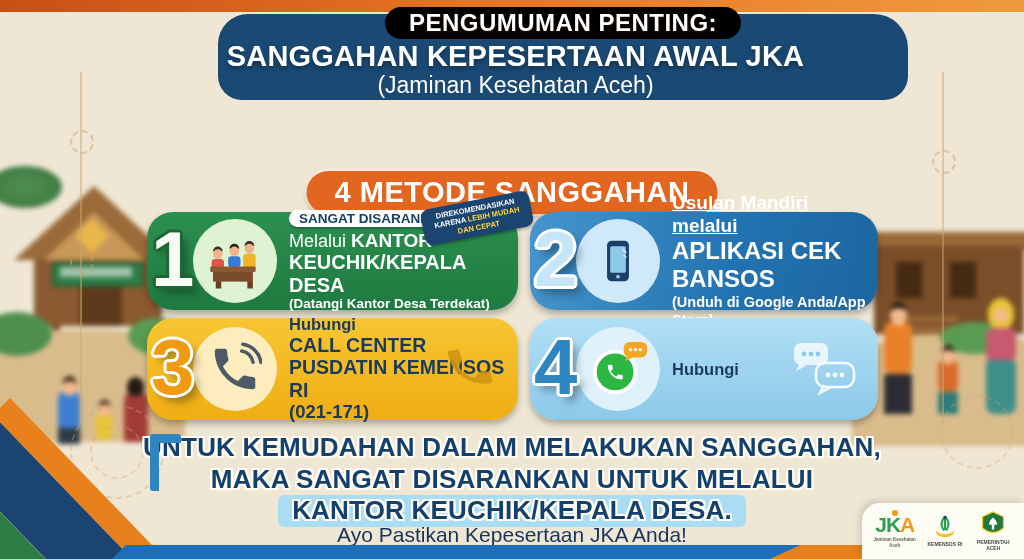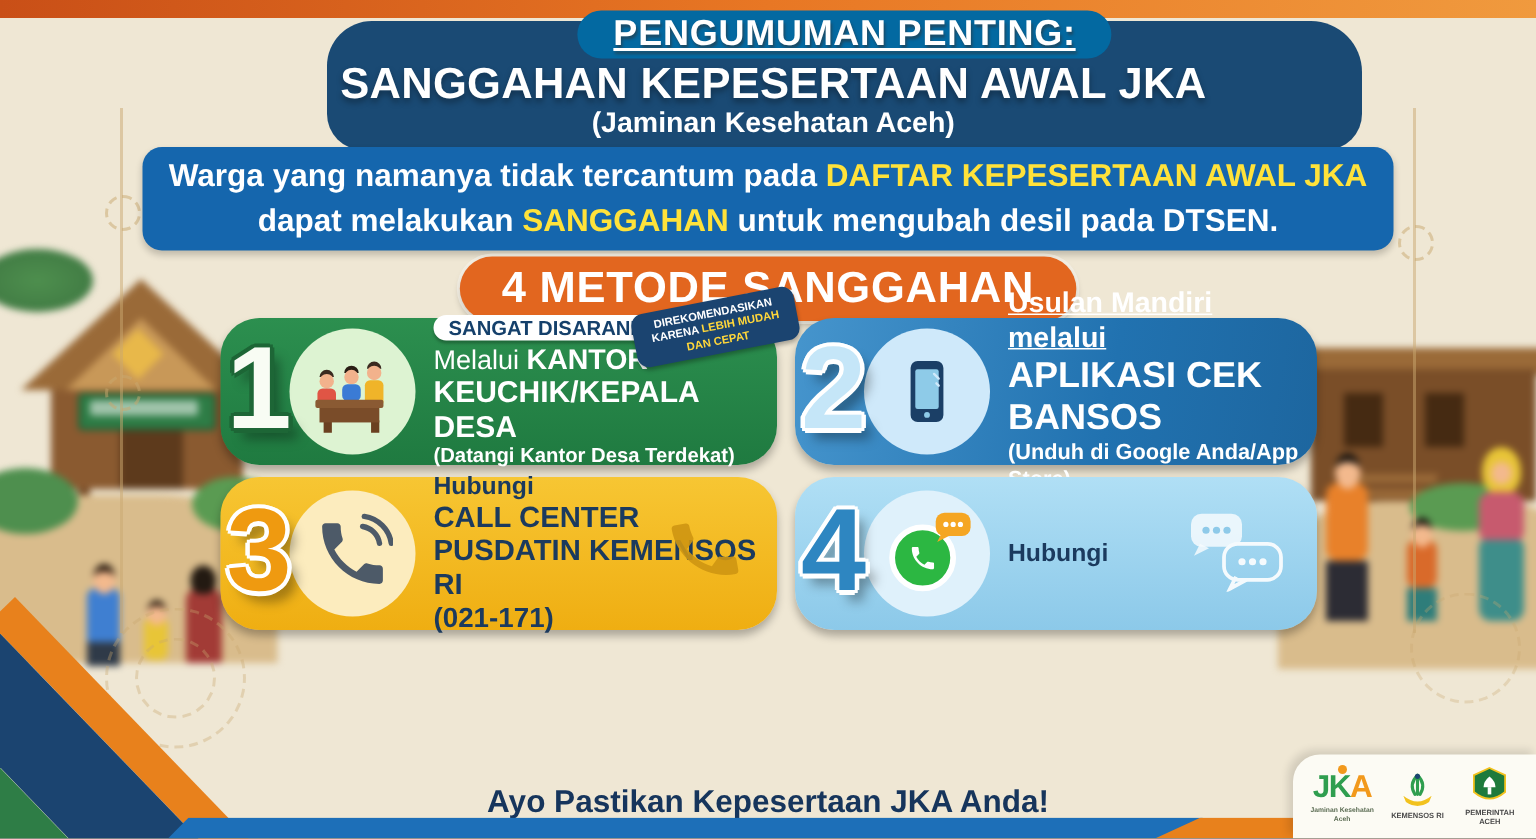--- a/index.html
+++ b/index.html
@@ -19,26 +19,26 @@
   .orn{z-index:1;opacity:.5;}
   .orn-line{width:0;border-left:2px solid #c9a86f;}
   .orn-circ{border:2px dashed #c9a86f;border-radius:50%;}
   .orn-diamond{border:2px solid #c9a86f;transform:rotate(45deg);}
 
   
   .panel{left:218px;top:14px;width:690px;height:86px;background:#1a4a74;
     border-radius:30px 34px 24px 24px;z-index:2;
     box-sizing:border-box;padding-right:95px;text-align:center;}
   .badge-penting{position:absolute;top:-7px;left:50%;transform:translateX(-50%);
-    background:#0369a1;color:#fff;font-weight:800;font-size:24px;letter-spacing:.5px;
+    background:#000000;color:#fff;font-weight:800;font-size:24px;letter-spacing:.5px;
     padding:2px 24px;border-radius:26px;white-space:nowrap;
-    text-shadow:1px 2px 2px rgba(70,25,0,.4);text-decoration:underline;}
+    text-shadow:1px 2px 2px rgba(70,25,0,.4);}
   .panel .title{margin-top:27px;color:#fff;font-weight:800;font-size:29px;
     letter-spacing:.2px;line-height:1.05;text-shadow:0 3px 4px rgba(0,0,0,.35);}
-  .panel .subtitle{color:#fff;font-weight:700;font-size:19px;line-height:1.25;}
+  .panel .subtitle{color:#fff;font-weight:400;font-size:23px;line-height:1.25;}
 
   
   .intro{left:95px;top:98px;width:834px;height:69px;background:#1566ad;
     border-radius:13px;z-index:2;display:flex;flex-direction:column;
     justify-content:center;text-align:center;color:#fff;font-weight:700;
     font-size:21px;line-height:1.4;box-shadow:0 3px 5px rgba(0,0,0,.2);}
   .intro .hl{color:#ffe23a;}
 
   
   .methods-pill{left:50%;top:171px;transform:translateX(-50%);background:#e2661f;
@@ -103,21 +103,21 @@
   .conclusion{left:0;top:432px;width:1024px;text-align:center;z-index:3;}
   .conclusion .line{color:#14406e;font-weight:800;font-size:26px;line-height:1.22;
     letter-spacing:.2px;
     text-shadow:-2px 0 #fdfbf2,2px 0 #fdfbf2,0 -2px #fdfbf2,0 2px #fdfbf2,
     -2px -2px #fdfbf2,2px -2px #fdfbf2,-2px 2px #fdfbf2,2px 2px #fdfbf2;}
   .conclusion .hl3{display:inline-block;background:#a9ddf3;border-radius:6px;
     padding:0 14px;}
   .bracket{position:absolute;left:150px;top:2px;width:22px;height:48px;
     border-left:9px solid #2e86c1;border-top:9px solid #2e86c1;border-radius:3px;}
   .cta{left:0;top:523px;width:1024px;text-align:center;color:#16355c;
-    font-weight:700;font-size:21px;z-index:3;}
+    font-weight:400;font-size:21px;z-index:3;}
 
   
   .strip-blue{left:112px;top:545px;width:690px;height:14px;background:#1d6fb8;
     clip-path:polygon(2% 0,100% 0,97% 100%,0 100%);z-index:4;}
   .strip-orange{left:770px;top:545px;width:254px;height:14px;background:#e8811c;
     clip-path:polygon(12% 0,100% 0,100% 100%,0 100%);z-index:4;}
   .band{z-index:4;transform-origin:top left;}
   .band-orange{left:10px;top:398px;width:270px;height:24px;background:#e8811c;
     transform:rotate(46deg);}
   .band-navy{left:-8px;top:414px;width:270px;height:62px;background:#1b4470;
@@ -196,24 +196,20 @@
   <div class="abs orn orn-circ" style="right:10px;bottom:90px;width:70px;height:70px;opacity:.3;"></div>
 
   <div class="abs topbar" style="z-index:2;"></div>
 
   <div class="abs panel">
     <div class="badge-penting">PENGUMUMAN PENTING:</div>
     <div class="title">SANGGAHAN KEPESERTAAN AWAL JKA</div>
     <div class="subtitle">(Jaminan Kesehatan Aceh)</div>
   </div>
 
-  <div class="abs intro">
-    <div><span>Warga yang namanya tidak tercantum pada </span><span class="hl">DAFTAR KEPESERTAAN AWAL JKA</span></div>
-    <div><span>dapat melakukan </span><span class="hl">SANGGAHAN</span><span> untuk mengubah desil pada DTSEN.</span></div>
-  </div>
 
   <div class="abs methods-pill">4 METODE SANGGAHAN</div>
 
   <div class="abs card card1">
     <div class="num outline-g">1</div>
     <div class="circle">
       <svg width="66" height="66" viewBox="0 0 96 96">
         <rect x="20" y="76" width="8" height="12" fill="#6b4020"></rect>
           <rect x="66" y="76" width="8" height="12" fill="#6b4020"></rect>
         <path d="M16 34 a7 7 0 0 1 14 0" fill="#3a2a20"></path>
@@ -295,20 +291,26 @@
           <circle cx="26" cy="15" r="2.4" fill="#8cc9e9"></circle>
         <rect x="24" y="24" width="38" height="24" rx="9" fill="none" stroke="#fff" stroke-width="2.5"></rect>
         <path d="M32 46 l-4 8 l11 -6" fill="none" stroke="#fff" stroke-width="2.5"></path>
         <circle cx="36" cy="36" r="2.4" fill="#fff"></circle>
           <circle cx="43" cy="36" r="2.4" fill="#fff"></circle>
           <circle cx="50" cy="36" r="2.4" fill="#fff"></circle>
       </svg>
     </div>
   </div>
 
+  <div class="abs conclusion">
+    <div class="bracket"></div>
+    <div class="line">UNTUK KEMUDAHAN DALAM MELAKUKAN SANGGAHAN,</div>
+    <div class="line">MAKA SANGAT DISARANKAN UNTUK MELALUI</div>
+    <div class="line"><span class="hl3">KANTOR KEUCHIK/KEPALA DESA.</span></div>
+  </div>
 
   <div class="abs cta">Ayo Pastikan Kepesertaan JKA Anda!</div>
 
   <div class="abs band band-orange"></div>
   <div class="abs band band-navy"></div>
   <div class="abs band band-green"></div>
   <div class="abs strip-blue"></div>
   <div class="abs strip-orange"></div>
 
   <div class="abs logo-card">

